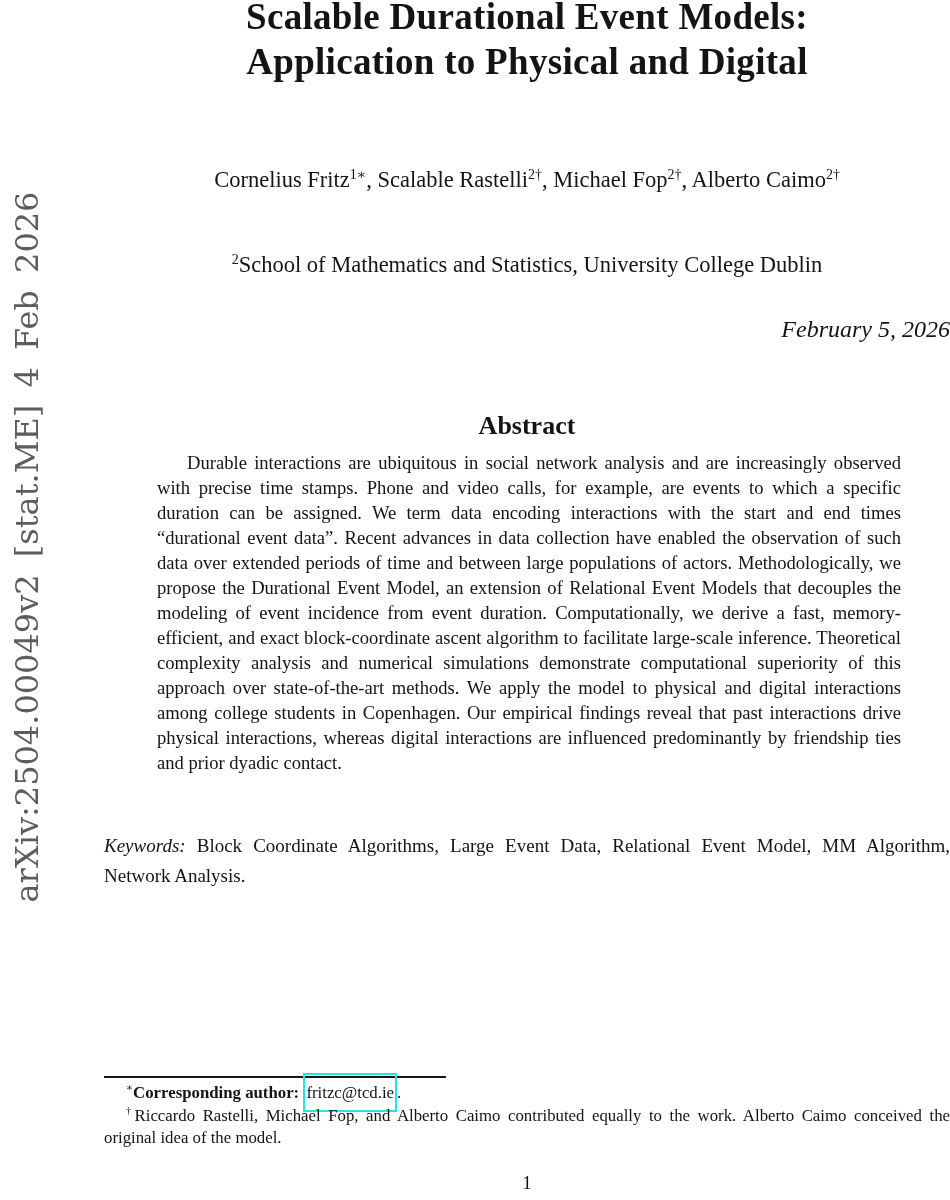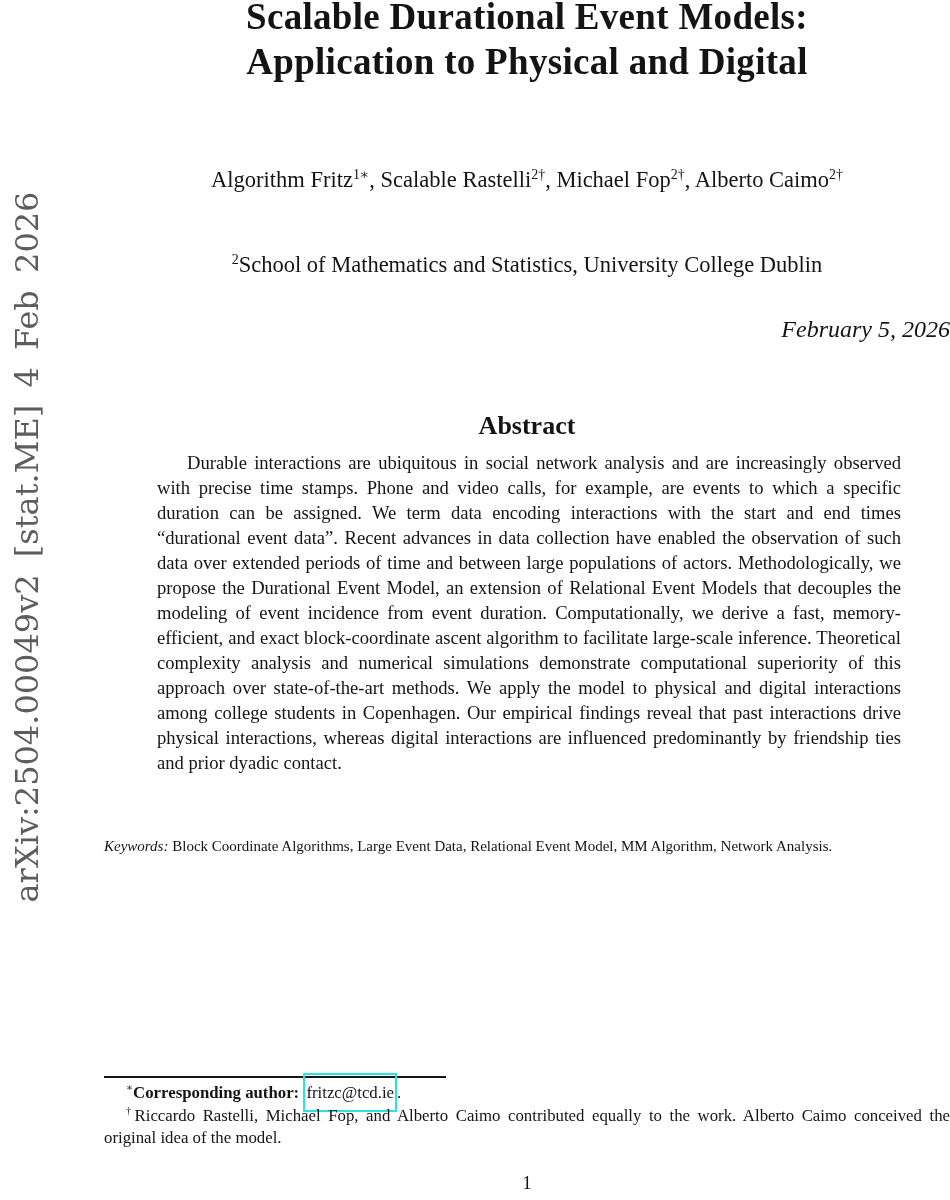--- a/index.html
+++ b/index.html
@@ -98,21 +98,21 @@
     line-height: 25px;
     text-align: justify;
     text-indent: 30px;
   }
   .keywords {
     position: absolute;
     top: 831px;
     left: 0;
     width: 846px;
     margin: 0;
-    font-size: 15px;
+    font-size: 19px;
     line-height: 30px;
     text-align: justify;
   }
   .fn-rule {
     position: absolute;
     top: 1076px;
     left: 0;
     width: 342px;
     height: 0;
     border-top: 2px solid #161616;
@@ -159,21 +159,21 @@
 
   <div class="watermark" style="color: rgb(93, 93, 93);">arXiv:2504.00049v2 [stat.ME] 4 Feb 2026</div>
 
   <div class="content">
 
     <h1 class="title">
       <div>Scalable Durational Event Models:</div>
       <div>Application to Physical and Digital</div>
     </h1>
 
-    <div class="authors"><span><span>Algorithm Fritz</span><sup>1∗</sup><span>, </span></span><span><span>Scalable Rastelli</span><sup>2†</sup><span>, </span></span><span><span>Michael Fop</span><sup>2†</sup><span>, </span></span><span><span>Alberto Caimo</span><sup>2†</sup></span></div>
+    <div class="authors"><span><span>Cornelius Fritz</span><sup>1∗</sup><span>, </span></span><span><span>Scalable Rastelli</span><sup>2†</sup><span>, </span></span><span><span>Michael Fop</span><sup>2†</sup><span>, </span></span><span><span>Alberto Caimo</span><sup>2†</sup></span></div>
 
 
     <div class="affil affil-2"><sup>2</sup><span>School of Mathematics and Statistics, University College Dublin</span></div>
 
     <div class="date">February 5, 2026</div>
 
     <div class="abs-head">Abstract</div>
 
     <p class="abs-body">Durable interactions are ubiquitous in social network analysis and are increasingly observed with precise time stamps. Phone and video calls, for example, are events to which a specific duration can be assigned. We term data encoding interactions with the start and end times “durational event data”. Recent advances in data collection have enabled the observation of such data over extended periods of time and between large populations of actors. Methodologically, we propose the Durational Event Model, an extension of Relational Event Models that decouples the modeling of event incidence from event duration. Computationally, we derive a fast, memory-efficient, and exact block-coordinate ascent algorithm to facilitate large-scale inference. Theoretical complexity analysis and numerical simulations demonstrate computational superiority of this approach over state-of-the-art methods. We apply the model to physical and digital interactions among college students in Copenhagen. Our empirical findings reveal that past interactions drive physical interactions, whereas digital interactions are influenced predominantly by friendship ties and prior dyadic contact.</p>
 

